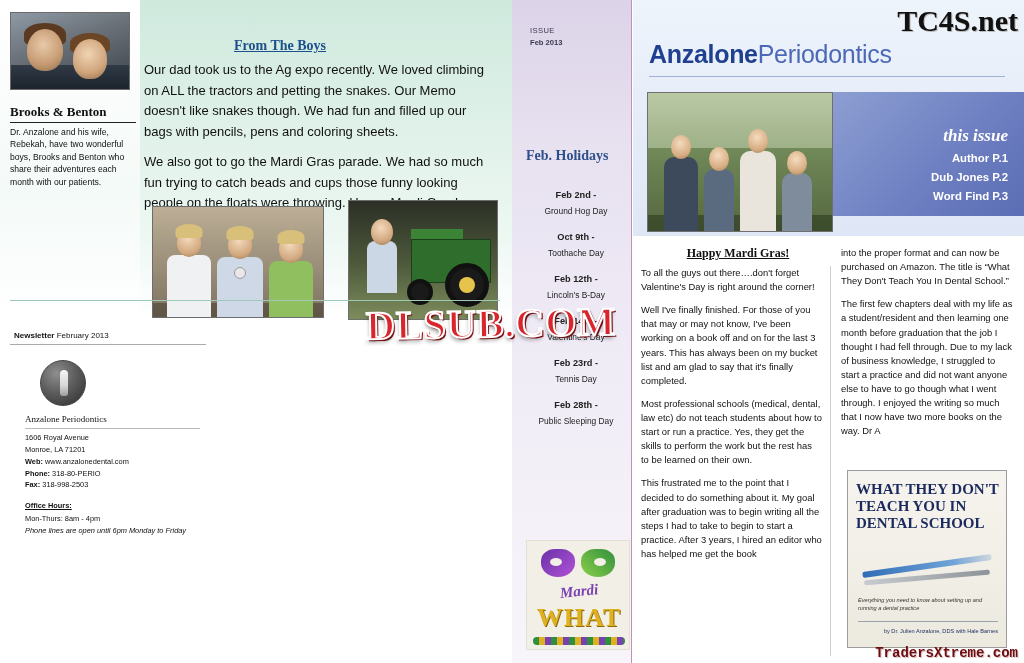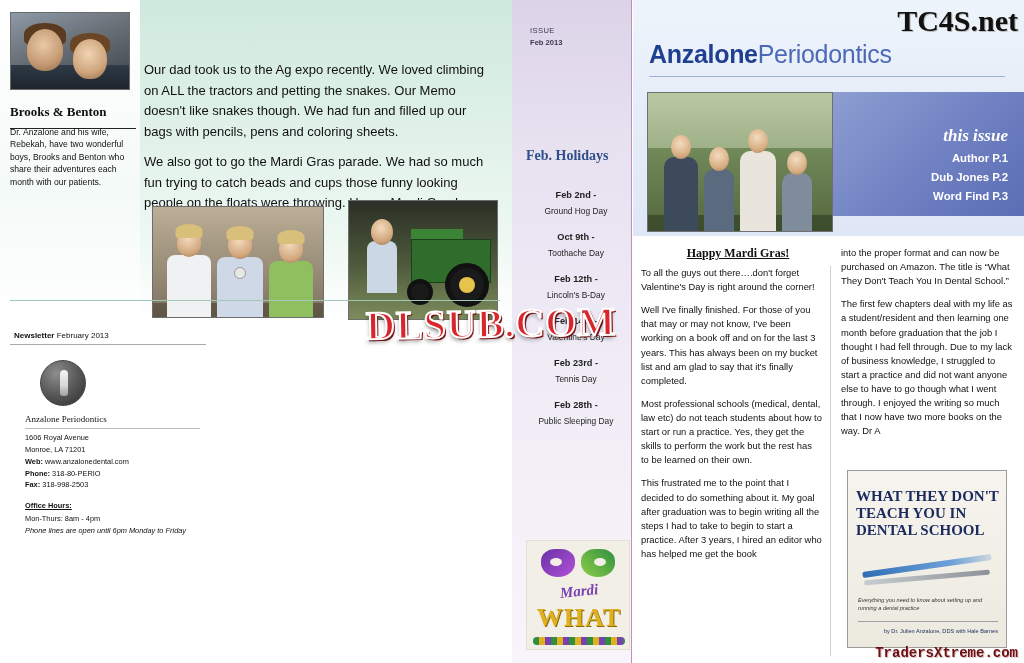--- a/index.html
+++ b/index.html
@@ -58,21 +58,21 @@
   }
   .photo-boys .pb-body {
     position: absolute; left: 0; bottom: 0; width: 120px; height: 24px;
     background: linear-gradient(180deg,#2f3a46 0%, #1d242c 100%);
   }
 
   .brooks-title {
     position: absolute; left: 10px; top: 104px; width: 126px;
     font-size: 13px; font-weight: bold; color: #111;
     font-family: "Liberation Serif", serif;
-    border-bottom: 1px solid #222; padding-bottom: 8px;
+    border-bottom: 1px solid #222; padding-bottom: 2px;
   }
   .brooks-text {
     position: absolute; left: 10px; top: 126px; width: 120px;
     font-size: 8.6px; line-height: 1.45; color: #111;
   }
 
   .lp-divider {
     position: absolute; left: 10px; top: 300px; width: 490px; height: 0;
     border-top: 1px solid #9fc9b6;
   }
@@ -335,21 +335,21 @@
   .col-right p { margin: 0 0 9px 0; }
 
   .book-cover {
     position: absolute; left: 214px; top: 470px; width: 160px; height: 178px;
     background: linear-gradient(180deg,#f6f4ee 0%, #eceadf 100%);
     border: 1px solid #9c9c9c; overflow: hidden;
   }
   .book-cover .bc-title {
     position: absolute; left: 8px; top: 10px; width: 144px;
     font-family: "Liberation Serif", serif; font-weight: bold;
-    font-size: 15px; line-height: 1.12; color: #1b2a5e; text-align: left; margin-top: 7px;
+    font-size: 15px; line-height: 1.12; color: #1b2a5e; text-align: left;
   }
   .book-cover .bc-pen {
     position: absolute; left: 14px; top: 92px; width: 130px; height: 6px;
     background: linear-gradient(90deg,#2f6db5 0%, #6fa3d8 70%, #cfd7dd 100%);
     transform: rotate(-8deg); border-radius: 2px;
   }
   .book-cover .bc-pen2 {
     position: absolute; left: 16px; top: 104px; width: 126px; height: 5px;
     background: linear-gradient(90deg,#c8ccd0 0%, #8d9399 100%);
     transform: rotate(-5deg); border-radius: 2px;
@@ -400,20 +400,21 @@
       <div class="pb-body"></div>
       <div class="pb-hair1"></div>
       <div class="pb-head1"></div>
       <div class="pb-hair2"></div>
       <div class="pb-head2"></div>
     </div>
 
     <div class="brooks-title">Brooks &amp; Benton</div>
     <div class="brooks-text">Dr. Anzalone and his wife, Rebekah, have two wonderful boys, Brooks and Benton who share their adventures each month with our patients.</div>
 
+    <div class="from-boys-title">From The Boys</div>
 
     <div class="from-boys-body">
       <p>Our dad took us to the Ag expo recently. We loved climbing on ALL the tractors and petting the snakes. Our Memo doesn't like snakes though. We had fun and filled up our bags with pencils, pens and coloring sheets.</p>
       <p>We also got to go the Mardi Gras parade. We had so much fun trying to catch beads and cups those funny looking people on the floats were throwing. Happy Mardi Gras!</p>
     </div>
 
     <div class="photo-kids">
       <div class="pk-floor"></div>
       <div class="kid kid1">
         <div class="k-face"></div>

